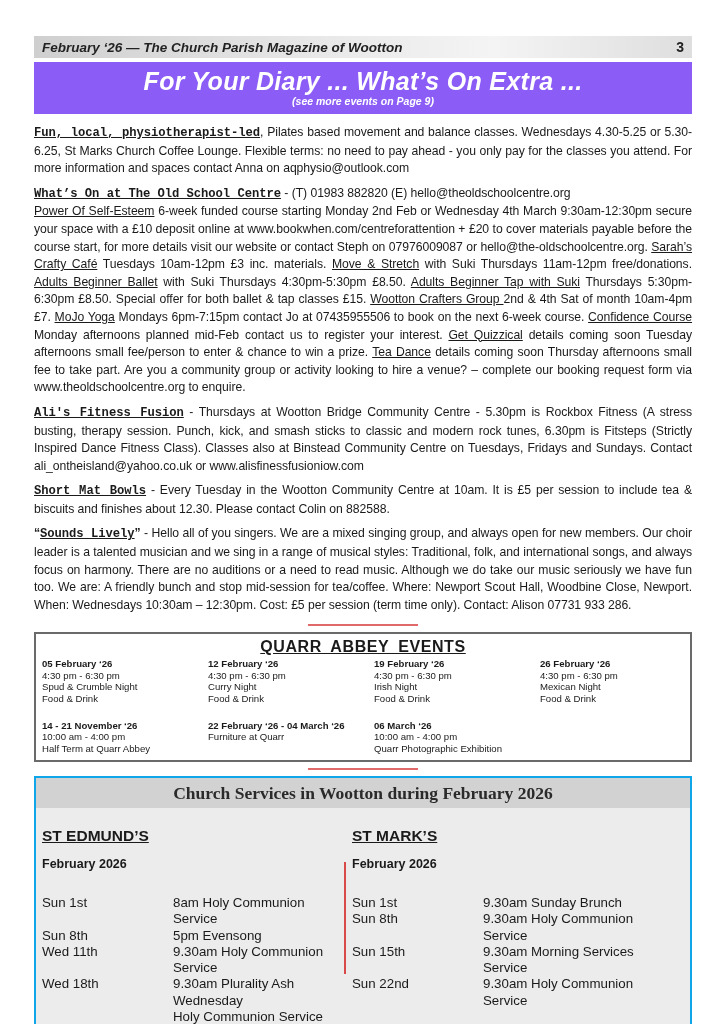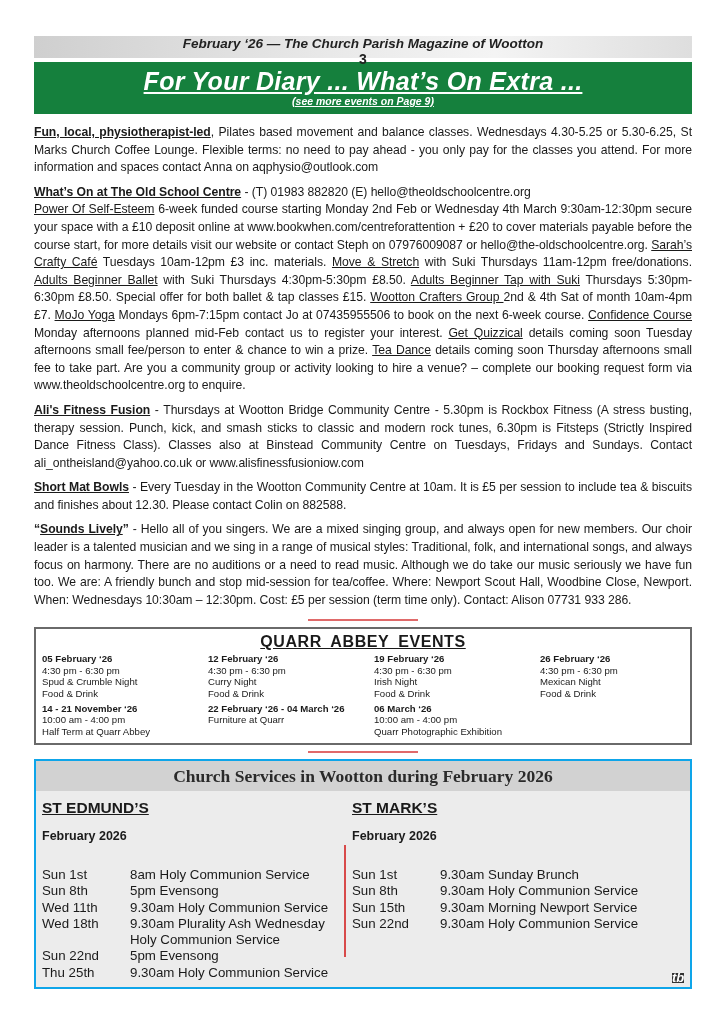--- a/index.html
+++ b/index.html
@@ -2,48 +2,48 @@
 <html><head>
 <meta charset="utf-8">
 <style>
   html, body { margin: 0; padding: 0; background: #ffffff; }
   body { width: 724px; height: 1024px; position: relative; overflow: hidden;
          font-family: "Liberation Sans", sans-serif; color: #1a1a1a; }
   .page { position: absolute; left: 34px; top: 36px; width: 658px; }
 
   .running-head { height: 22px; background: linear-gradient(90deg, #cfcfcf 0%, #e9e9e9 45%, #f4f4f4 70%, #dedede 100%);
                   display: flex; align-items: center; justify-content: space-between; padding: 0 8px 0 8px;
-                  font-style: italic; font-weight: bold; font-size: 13.5px; color: #222; flex-direction: column; }
+                  font-style: italic; font-weight: bold; font-size: 13.5px; color: #222; }
   .running-head .pnum { font-style: normal; font-weight: bold; font-size: 14px; }
 
-  .banner { margin-top: 4px; height: 52px; background: #15803d; text-align: center; color: #fff; text-decoration: underline; }
+  .banner { margin-top: 4px; height: 52px; background: #8b5cf6; text-align: center; color: #fff; }
   .banner .title { font-weight: bold; font-style: italic; font-size: 25px; padding-top: 6px; line-height: 26px; letter-spacing: 0.3px; }
   .banner .subtitle { font-weight: bold; font-style: italic; font-size: 10.5px; line-height: 15px; }
 
   .articles { margin-top: 10px; font-size: 12.2px; line-height: 17.6px; letter-spacing: -0.05px; }
   .article { margin: 0 0 7px 0; text-align: justify; }
-  .article .lead { font-weight: bold; text-decoration: underline; }
+  .article .lead { font-weight: bold; text-decoration: underline; font-family: Liberation Mono, monospace; }
   .article .u { text-decoration: underline; }
 
   .rule-red { width: 110px; height: 2px; background: #e06a6a; margin: 0 auto; }
 
   .quarr { margin-top: 6px; border: 2px solid #6a6a6a; padding: 4px 6px 6px 6px; }
   .quarr h2 { margin: 0 0 2px 0; text-align: center; font-size: 16px; font-weight: bold; text-decoration: underline; letter-spacing: 0.6px; word-spacing: 4px; }
-  .qgrid { display: grid; grid-template-columns: 166px 166px 166px 150px; row-gap: 4px; font-size: 9.6px; line-height: 11.4px; }
+  .qgrid { display: grid; grid-template-columns: 166px 166px 166px 150px; row-gap: 16px; font-size: 9.6px; line-height: 11.4px; }
   .qgrid .date { font-weight: bold; }
 
   .services { margin-top: 6px; border: 2px solid #0ea5e9; background: #ececec; }
   .services .shead { background: #d2d2d2; height: 30px; line-height: 30px; text-align: center;
                      font-family: "Liberation Serif", serif; font-weight: bold; font-size: 17.5px; color: #2a2a2a; }
   .scols { display: flex; padding: 4px 4px 6px 6px; }
   .scol { width: 310px; position: relative; }
   .scol.right { padding-left: 0; }
-  .church { font-weight: bold; text-decoration: underline; font-size: 15.5px; line-height: 22px; margin-top: 2px; }
+  .church { font-weight: bold; text-decoration: underline; font-size: 15.5px; line-height: 22px; margin-top: 13px; }
   .month { font-weight: bold; font-size: 12.5px; margin-top: 10px; margin-bottom: 24px; }
-  .srow { display: flex; font-size: 13.3px; line-height: 16.2px; }
+  .srow { display: flex; font-size: 13.3px; line-height: 16.2px; gap: 43px; }
   .srow .d { width: 88px; flex: none; }
   .vline { position: absolute; left: -8px; top: 50px; width: 1.5px; height: 112px; background: #d84a4a; }
   .logo-mark { position: absolute; right: 6px; bottom: 4px; width: 12px; height: 10px; background: #333; color: #fff;
                font-size: 13px; line-height: 10px; text-align: center; font-weight: bold; font-style: italic; }
 </style>
 </head>
 <body>
 
 <div class="page">
 
@@ -160,21 +160,21 @@
         <div class="srow">
             <span class="d">Sun 1st</span>
             <span>9.30am Sunday Brunch</span>
           </div>
         <div class="srow">
             <span class="d">Sun 8th</span>
             <span>9.30am Holy Communion Service</span>
           </div>
         <div class="srow">
             <span class="d">Sun 15th</span>
-            <span>9.30am Morning Newport Service</span>
+            <span>9.30am Morning Services Service</span>
           </div>
         <div class="srow">
             <span class="d">Sun 22nd</span>
             <span>9.30am Holy Communion Service</span>
           </div>
       </div>
     </div>
     <div class="logo-mark">tb</div>
   </div>
 

